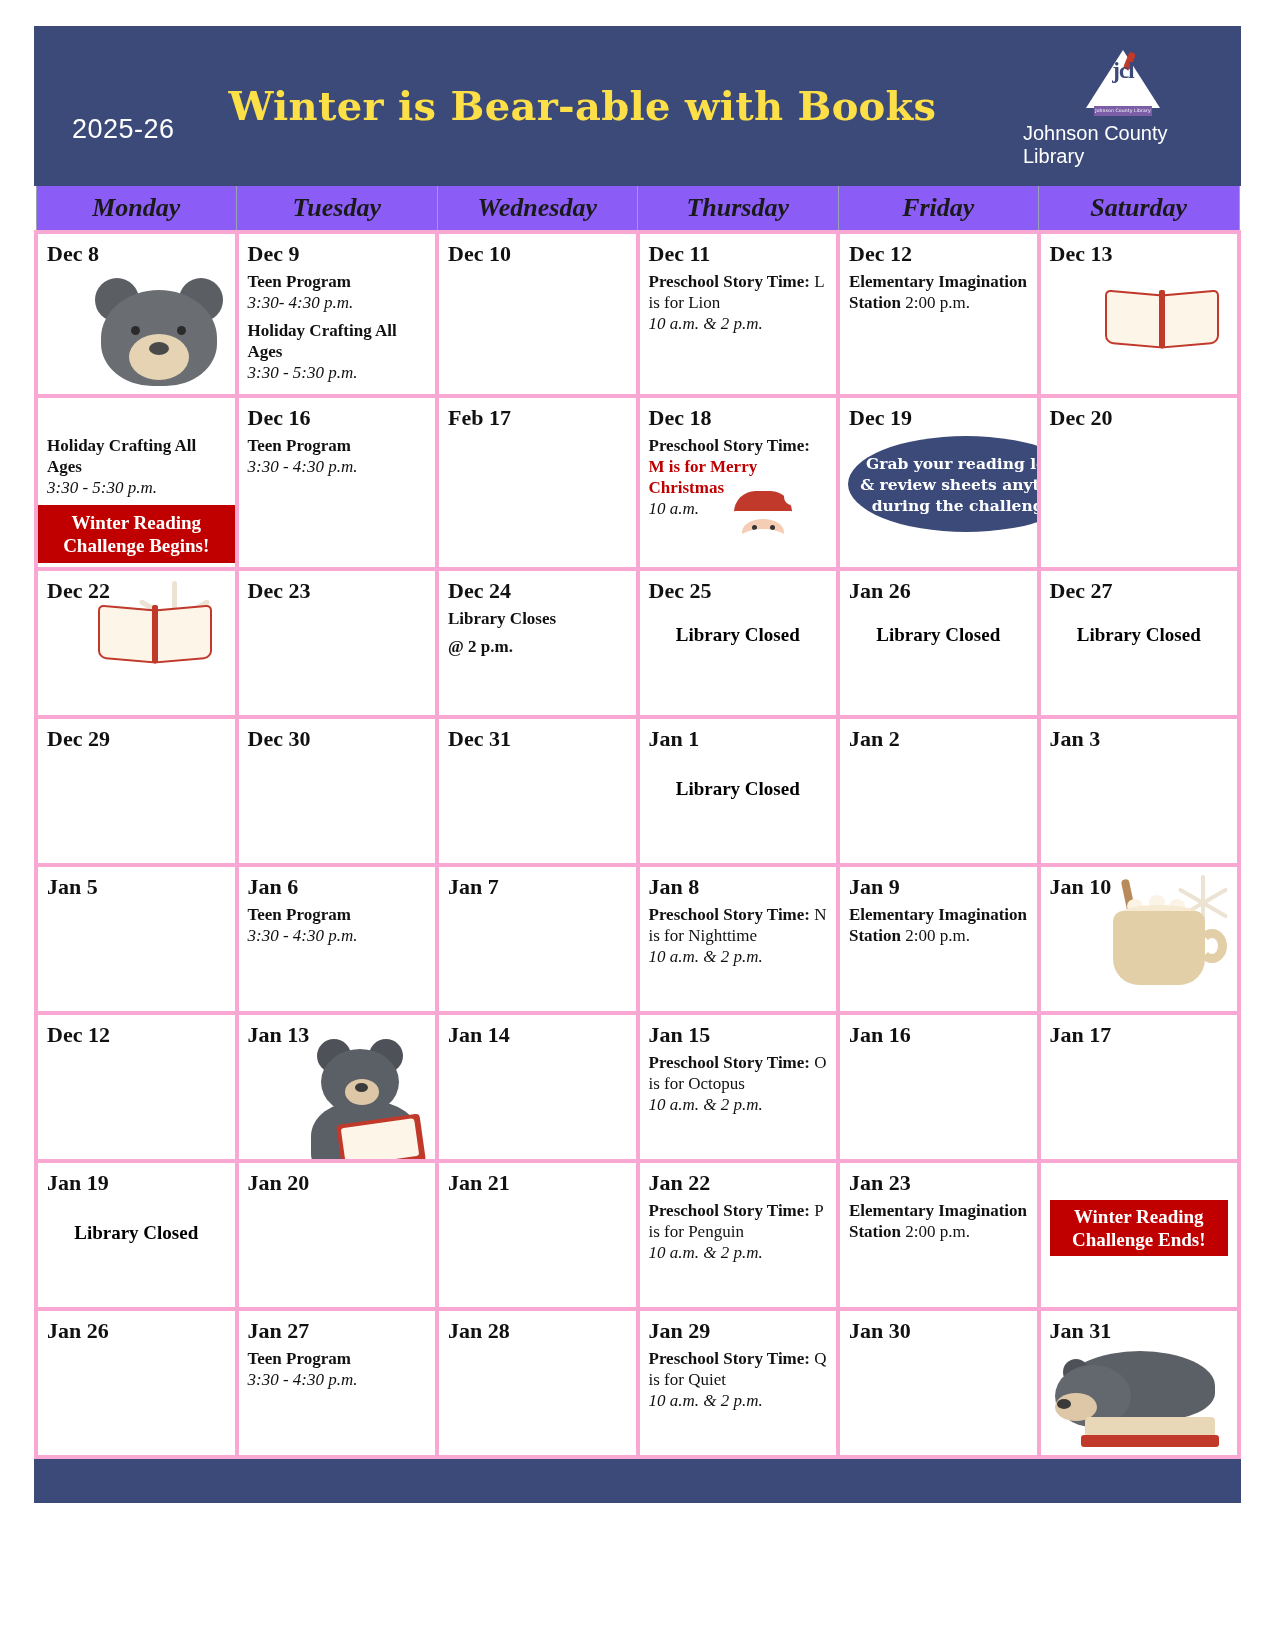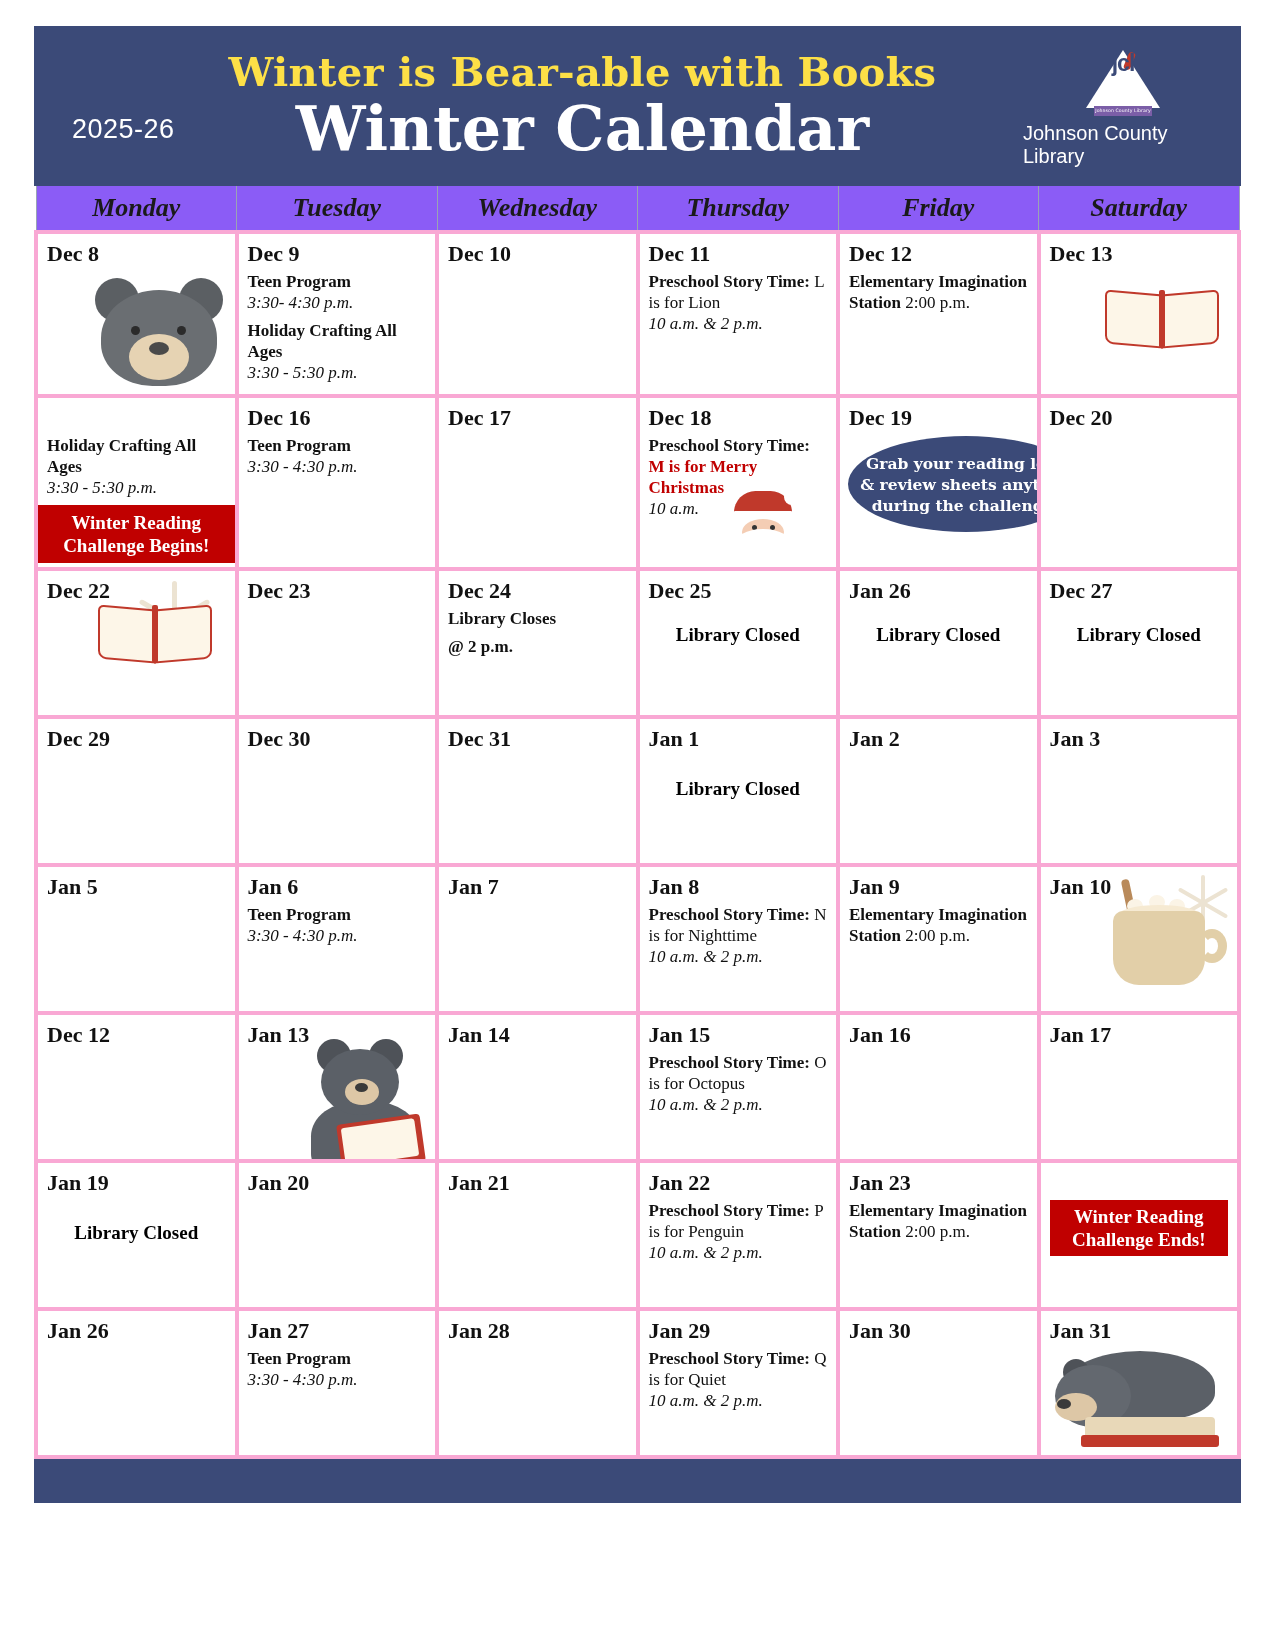--- a/index.html
+++ b/index.html
@@ -67,23 +67,23 @@
     margin-bottom: 6px;
   }
   .logo .tri {
     position: absolute; left: 0; top: 0;
     width: 0; height: 0;
     border-left: 37px solid transparent;
     border-right: 37px solid transparent;
     border-bottom: 58px solid #ffffff;
   }
   .logo .jcl {
-    position: absolute; left: 0; top: 0;
+    position: absolute; left: 0; top: 8px;
     width: 74px; text-align: center;
-    font-family: Liberation Sans, sans-serif;
+    font-family: Liberation Serif, serif;
     font-weight: bold;
     font-size: 23px;
     color: #3b4a78;
     letter-spacing: -1px;
   }
   .logo .swoosh {
     position: absolute; left: 40px; top: 2px;
     width: 7px; height: 18px;
     background: #c0392b;
     transform: rotate(22deg);
@@ -279,21 +279,20 @@
 </style>
 </head>
 <body>
 
 <div id="page">
 
   <div class="header">
     <div class="year">2025-26</div>
     <div class="titleblock">
       <div class="title1">Winter is Bear-able with Books</div>
-      <div class="title2">Winter Calendar</div>
     </div>
     <div class="brand">
       <div class="logo">
         <div class="tri"></div>
         <div class="swoosh"></div>
         <div class="jcl">jcl</div>
         <div class="bar">Johnson County Library</div>
       </div>
       <div class="brandname">Johnson County Library</div>
     </div>
@@ -353,21 +352,21 @@
           <td class="navy">
             <span class="dnum">Dec 15</span>
             <div class="ev"><b>Holiday Crafting All Ages</b><br><i>3:30 - 5:30 p.m.</i></div>
             <div class="redbanner">Winter Reading Challenge Begins!</div>
           </td>
           <td>
             <span class="dnum">Dec 16</span>
             <div class="ev"><b>Teen Program</b><br><i>3:30 - 4:30 p.m.</i></div>
           </td>
           <td>
-            <span class="dnum">Dec 17</span>
+            <span class="dnum">Feb 17</span>
           </td>
           <td>
             <span class="dnum">Dec 18</span>
             <div class="ev"><b>Preschool Story Time:</b><span class="red-text"> M is for Merry Christmas</span><br><i>10 a.m.</i></div>
             <div class="art santa" style="left:86px;bottom:6px;">
               <div class="hat"></div>
               <div class="pom"></div>
               <div class="brim"></div>
               <div class="face"></div>
               <div class="eye l"></div>

